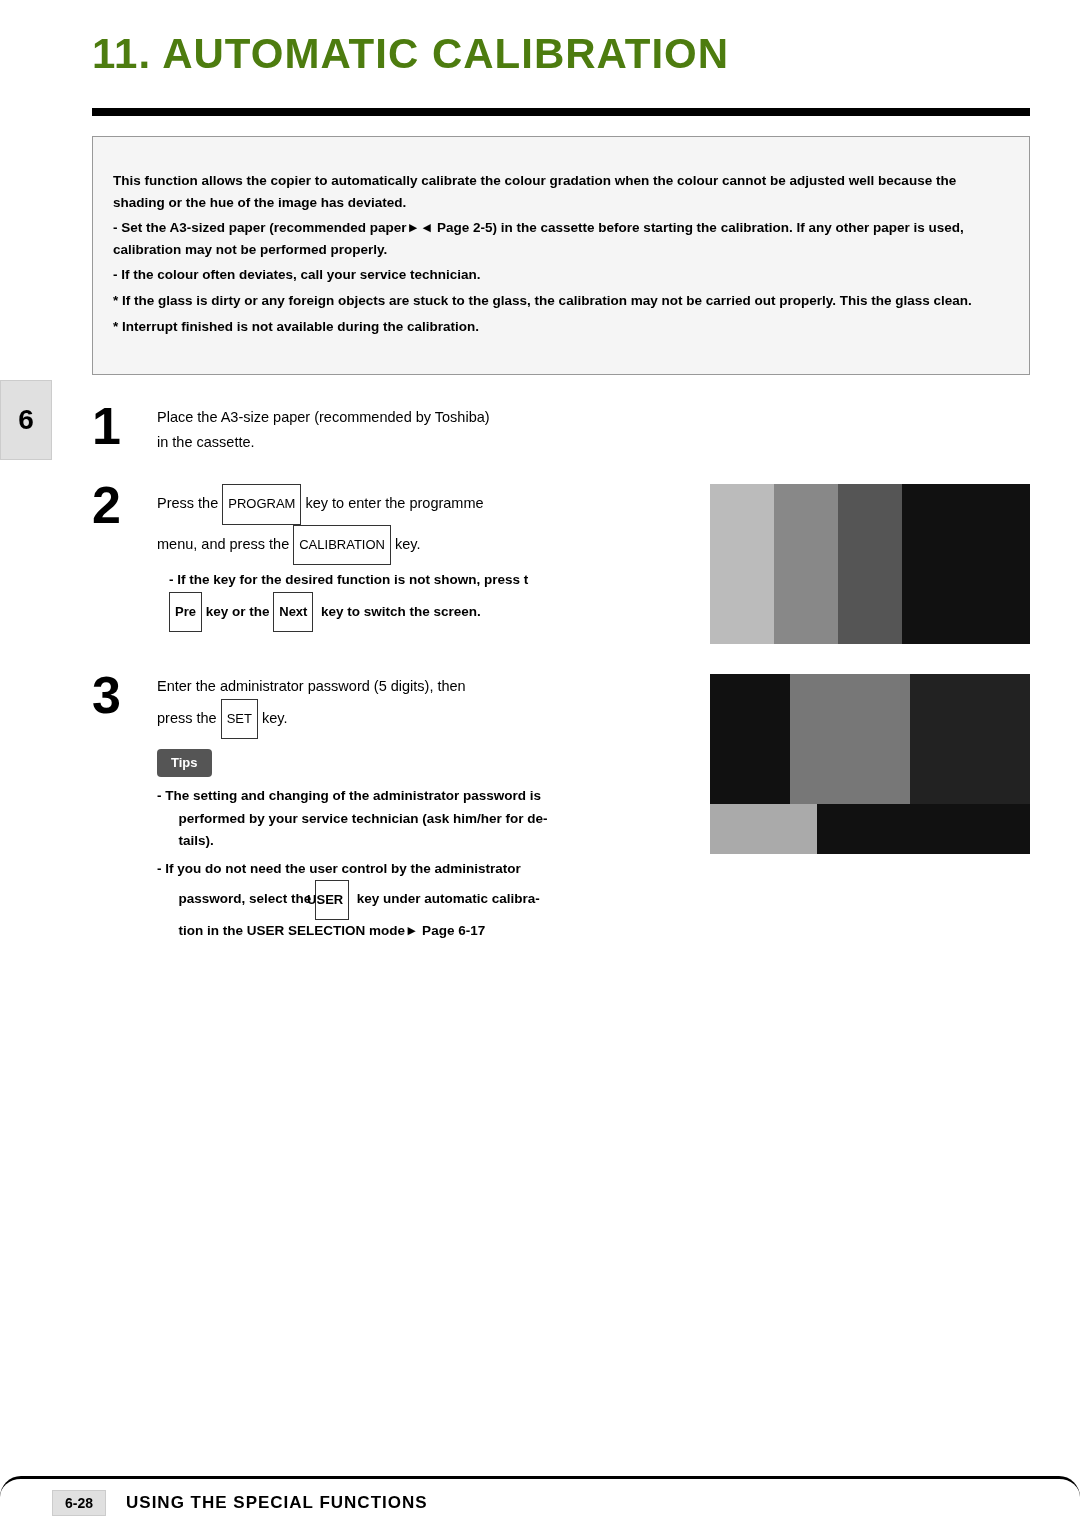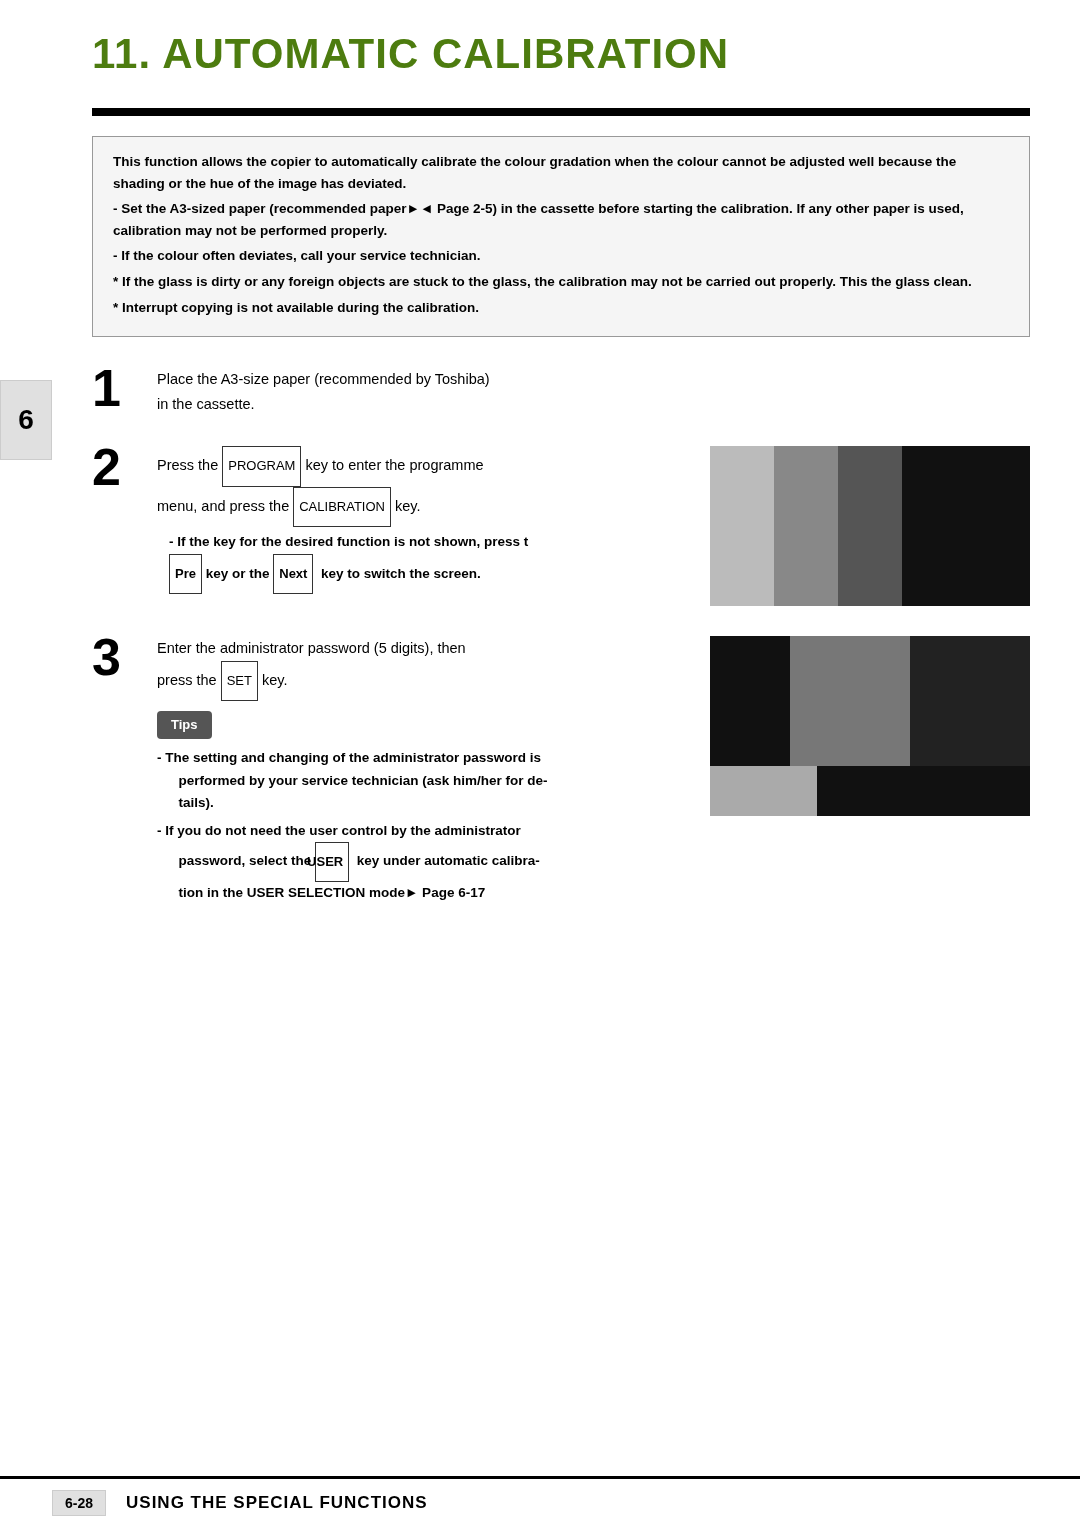--- a/index.html
+++ b/index.html
@@ -60,21 +60,21 @@
     .thick-divider {
       height: 8px;
       background: #000;
       margin: 10px 0 20px 0;
     }
 
     
     .warning-box {
       border: 1px solid #999;
       background: #f5f5f5;
-      padding: 14px 20px;
+      padding: 33px 20px;
       margin-bottom: 30px;
       font-size: 13.5px;
       line-height: 1.6;
     }
 
     .warning-box p {
       margin-bottom: 4px;
     }
 
     .warning-box .bold-line {
@@ -151,20 +151,21 @@
     .page-footer {
       position: absolute;
       bottom: 0;
       left: 0;
       right: 0;
       height: 50px;
       border-top: 3px solid #000;
       display: flex;
       align-items: center;
       padding: 0 72px 0 52px;
+      border-radius: 21px;
     }
 
     .footer-page-num {
       font-size: 14px;
       font-weight: bold;
       background: #e0e0e0;
       border: 1px solid #ccc;
       padding: 4px 12px;
       margin-right: 20px;
     }
@@ -276,21 +277,21 @@
       <p class="bold-line">
         <strong>- Set the A3-sized paper (recommended paper►◄ Page 2-5) in the cassette before starting the calibration. If any other paper is used, calibration may not be performed properly.</strong>
       </p>
       <p class="bold-line">
         <strong>- If the colour often deviates, call your service technician.</strong>
       </p>
       <p class="bold-line">
         <strong>* If the glass is dirty or any foreign objects are stuck to the glass, the calibration may not be carried out properly. This the glass clean.</strong>
       </p>
       <p class="bold-line">
-        <strong>* Interrupt copying is not available during the calibration.</strong>
+        <strong>* Interrupt finished is not available during the calibration.</strong>
       </p>
     </div>
 
     <div class="steps-section">
 
       <div class="step-row">
         <div class="step-number">1</div>
         <div class="step-content">
           <span>Place the A3-size paper (recommended by Toshiba)<br>in the cassette.</span>
         </div>

